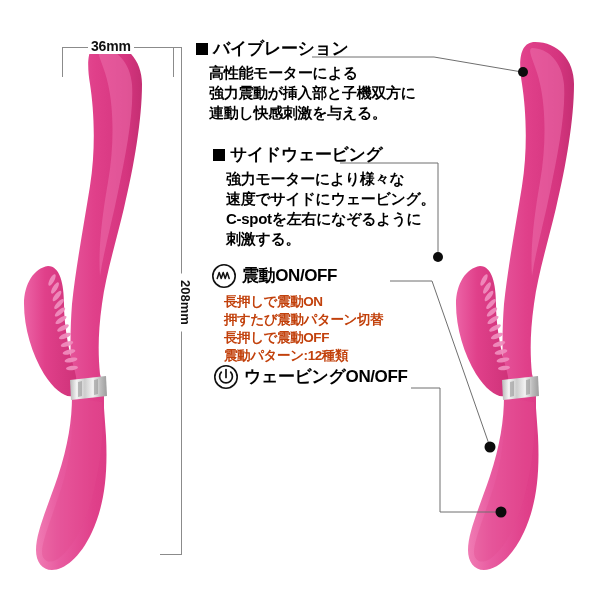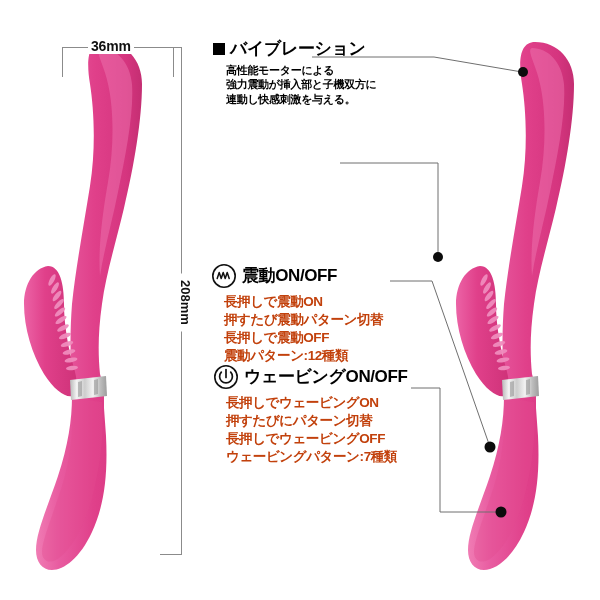--- a/index.html
+++ b/index.html
@@ -52,21 +52,21 @@
   .bullet-sq{
     display:inline-block;
     width:12px;height:12px;
     background:#000;
     margin-right:5px;
     flex:none;
   }
   .sec-body{
     margin-top:4px;
     padding-left:13px;
-    font-size:11px;
+    font-size:15px;
     font-weight:bold;
     line-height:1.33;
     letter-spacing:-0.3px;
     white-space:pre-line;
     color:#000;
   }
   .sec-body-ic{
     margin-top:4px;
     padding-left:13px;
     font-size:13.5px;
@@ -297,30 +297,40 @@
       <path d="M390,281 L432,281 L490,447"></path>
     </g>
     <circle cx="490" cy="447" r="5.5" fill="#0c0c0c"></circle>
 
     <g stroke="#6f6f6f" stroke-width="1" fill="none">
       <path d="M411,388 L440,388 L440,512 L501,512"></path>
     </g>
     <circle cx="501" cy="512" r="5.5" fill="#0c0c0c"></circle>
   </svg>
 
-  <div class="sec" style="left:213px;top:40px;">
+  <div class="sec" style="left:196px;top:40px;">
     <div class="sec-head">
       <span class="bullet-sq"></span>
       <span>バイブレーション</span>
     </div>
     <div class="sec-body">高性能モーターによる
 強力震動が挿入部と子機双方に
 連動し快感刺激を与える。</div>
   </div>
 
+  <div class="sec" style="left:213px;top:146px;">
+    <div class="sec-head">
+      <span class="bullet-sq"></span>
+      <span>サイドウェービング</span>
+    </div>
+    <div class="sec-body">強力モーターにより様々な
+速度でサイドにウェービング。
+C-spotを左右になぞるように
+刺激する。</div>
+  </div>
 
   <div class="sec" style="left:211px;top:263px;">
     <div class="sec-head">
       <span class="icon-wrap">
         <svg width="26" height="26" viewBox="0 0 26 26" xmlns="http://www.w3.org/2000/svg">
           <circle cx="13" cy="13" r="11.2" fill="none" stroke="#111" stroke-width="1.6"></circle>
           <path d="M6.2,15.6 L8.2,9.4 L10.2,15.6 L12.2,9.4 L14.2,15.6 L16.2,9.4 L18.2,15.6" fill="none" stroke="#111" stroke-width="1.5" stroke-linejoin="round" stroke-linecap="round"></path>
         </svg>
       </span>
       <span>震動ON/OFF</span>
@@ -335,19 +345,15 @@
     <div class="sec-head">
       <span class="icon-wrap">
         <svg width="26" height="26" viewBox="0 0 26 26" xmlns="http://www.w3.org/2000/svg">
           <circle cx="13" cy="13" r="11.2" fill="none" stroke="#111" stroke-width="1.6"></circle>
           <path d="M13,5.6 L13,13.4" fill="none" stroke="#111" stroke-width="1.7" stroke-linecap="round"></path>
           <path d="M8.3,8.2 A6.4,6.4 0 1 0 17.7,8.2" fill="none" stroke="#111" stroke-width="1.7" stroke-linecap="round"></path>
         </svg>
       </span>
       <span>ウェービングON/OFF</span>
     </div>
-    <div class="sec-body-ic">長押しでウェービングON
-押すたびにパターン切替
-長押しでウェービングOFF
-ウェービングパターン:7種類</div>
   </div>
 
 </div>
 
 </body></html>

